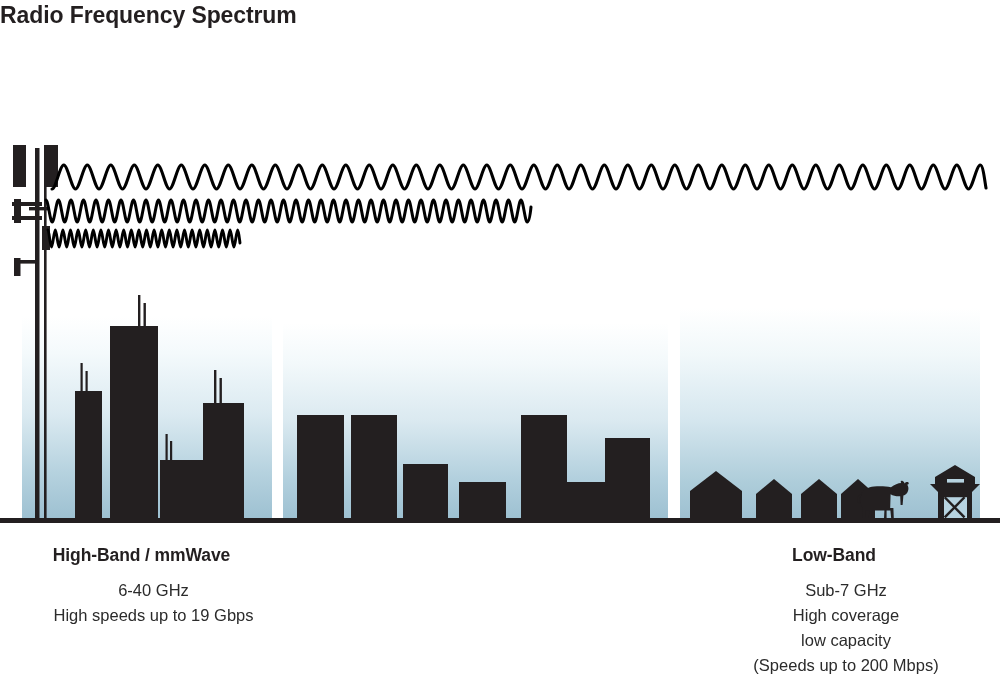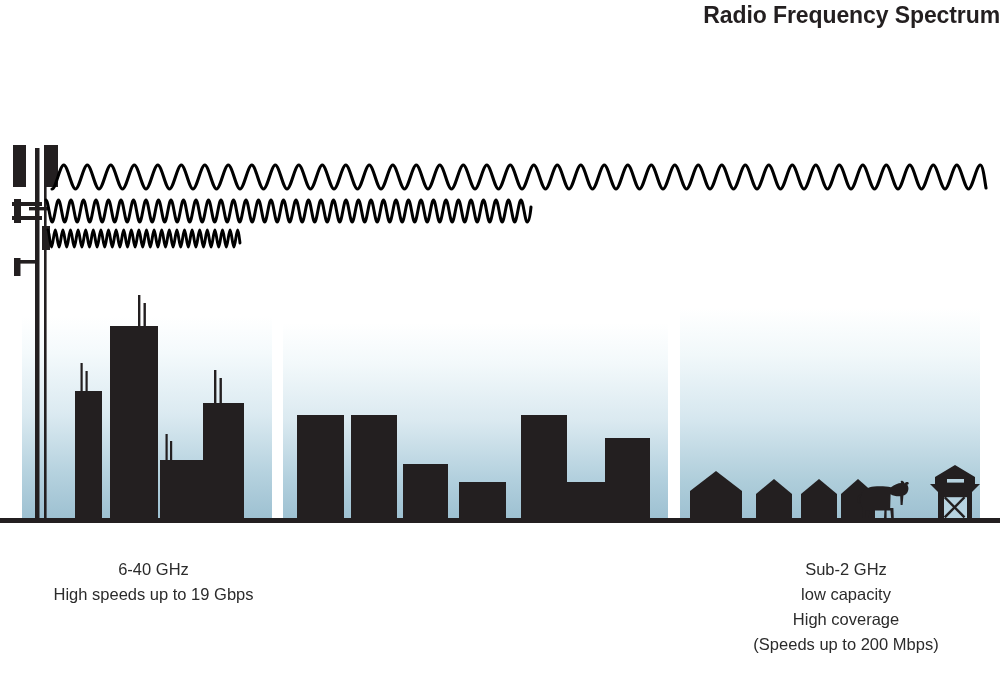--- a/index.html
+++ b/index.html
@@ -20,21 +20,21 @@
     left: 0;
     top: 0;
     width: 1000px;
     height: 700px;
   }
   #chart-title {
     position: absolute;
     left: 0;
     top: 2px;
     width: 1000px;
-    text-align: right;
+    text-align: left;
     font-size: 23px;
     font-weight: bold;
     letter-spacing: -0.1px;
     color: #231f20;
     font-family: "Liberation Sans", sans-serif;
   }
   .svg-layer {
     position: absolute;
     left: 0;
     top: 0;
@@ -326,32 +326,34 @@
     </g>
 
     <g>
       <rect x="0" y="518" width="1000" height="5" fill="#231f20"></rect>
     </g>
   </svg>
 
   <div class="band-labels">
 
     <div class="band-label-group" id="grp-high">
+      <div class="band-title">High-Band / mmWave</div>
       <div class="band-lines">
         <div class="band-line">6-40 GHz</div>
         <div class="band-line">High speeds up to 19 Gbps</div>
       </div>
     </div>
 
     <div class="band-label-group" id="grp-mid">
     </div>
 
     <div class="band-label-group" id="grp-low">
+      <div class="band-title">Low-Band</div>
       <div class="band-lines">
-        <div class="band-line">Sub-2 GHz</div>
+        <div class="band-line">Sub-7 GHz</div>
+        <div class="band-line">High coverage</div>
         <div class="band-line">low capacity</div>
-        <div class="band-line">High coverage</div>
         <div class="band-line">(Speeds up to 200 Mbps)</div>
       </div>
     </div>
 
   </div>
 </div>
 
 </body></html>

